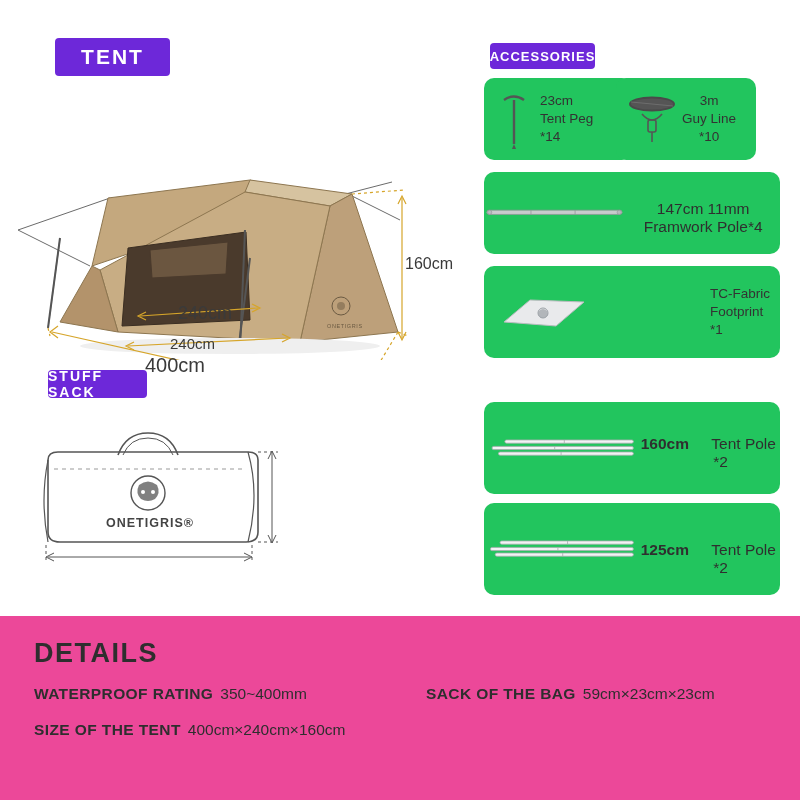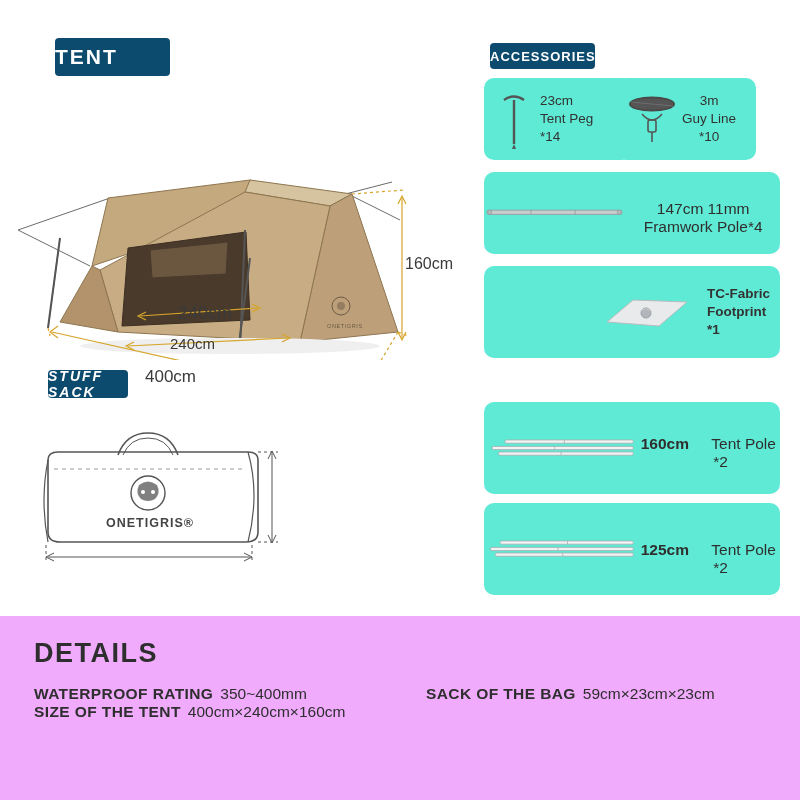--- a/index.html
+++ b/index.html
@@ -8,43 +8,43 @@
     width: 800px; height: 800px;
     background: #ffffff;
     font-family: "Liberation Sans", sans-serif;
     color: #333;
     position: relative;
     overflow: hidden;
   }
 
   
   .badge {
-    background: #0c4a6e;
+    background: #6d28d9;
     color: #ffffff;
     font-family: "Liberation Sans", sans-serif;
     font-weight: bold;
     letter-spacing: 2px;
     border-radius: 4px;
     display: flex;
     align-items: center;
-    justify-content: flex-start;
+    justify-content: center;
     position: absolute;
   }
   #badge-tent { left: 55px; top: 38px; width: 115px; height: 38px; font-size: 21px; }
-  #badge-stuff { left: 48px; top: 370px; width: 80px; height: 28px; font-size: 14px; font-style: italic; }
+  #badge-stuff { left: 48px; top: 370px; width: 99px; height: 28px; font-size: 14px; }
   #badge-acc  { left: 490px; top: 43px; width: 105px; height: 26px; font-size: 13px; letter-spacing: 1px; }
 
   
   #tent-illustration { position: absolute; left: 0; top: 70px; width: 470px; height: 290px; }
   #stuff-illustration { position: absolute; left: 10px; top: 405px; width: 340px; height: 195px; }
 
   
   .card {
     position: absolute;
-    background: #5eead4;
+    background: #22c55e;
     border-radius: 10px;
   }
   #card-peg  { left: 484px; top: 78px;  width: 148px; height: 82px; }
   #card-guy  { left: 616px; top: 78px;  width: 140px; height: 82px; }
   #card-fram { left: 484px; top: 172px; width: 296px; height: 82px; }
   #card-foot { left: 484px; top: 266px; width: 296px; height: 92px; }
   #card-pole160 { left: 484px; top: 402px; width: 296px; height: 92px; }
   #card-pole125 { left: 484px; top: 503px; width: 296px; height: 92px; }
 
   .card-row {
@@ -57,42 +57,43 @@
   }
   .acc-label .qty { display: block; }
   .acc-inline { font-size: 15.5px; color: #2f2f2f; text-align: center; }
   .acc-inline b { font-weight: bold; }
 
   .svg-ico { display: block; }
 
   
   #details {
     position: absolute; left: 0; top: 616px; width: 800px; height: 184px;
-    background: #f0abfc;
+    background: #ec4899;
     padding: 22px 34px 12px 34px;
   }
   #details h2 {
     margin: 0 0 16px 0;
     font-size: 27px; font-weight: bold; letter-spacing: 1.5px; color: #2e2e2e;
     font-family: "Liberation Sans", sans-serif;
   }
   .spec-grid {
     display: grid;
     grid-template-columns: 392px auto;
+    row-gap: 18px;
   }
   .spec { font-size: 15.5px; color: #2e2e2e; }
   .spec .k { font-weight: bold; letter-spacing: .4px; }
   .spec .v { margin-left: 7px; }
 
   
   .dim { position: absolute; font-size: 17px; color: #3a3a3a; font-family: "Liberation Sans", sans-serif; }
   #dim-160 { left: 405px; top: 185px; font-size: 16px; }
   #dim-240a { left: 178px; top: 233px; font-size: 18px; }
   #dim-240b { left: 170px; top: 265px; font-size: 15px; }
-  #dim-400 { left: 145px; top: 297px; font-size: 17px; }
+  #dim-400 { left: 145px; top: 284px; font-size: 20px; }
   .brandtxt { font-family: "Liberation Sans", sans-serif; font-weight: bold; letter-spacing: 1px; }
 </style>
 </head>
 <body>
 
 <div class="badge" id="badge-tent">
   <span>TENT</span>
 </div>
 <div class="badge" id="badge-stuff">
   <span>STUFF SACK</span>
@@ -246,21 +247,21 @@
       <line x1="66" y1="7" x2="66" y2="13" stroke="#8e9194" stroke-width="1"></line>
       <line x1="128" y1="7" x2="128" y2="13" stroke="#8e9194" stroke-width="1"></line>
       <circle cx="8" cy="10" r="3" fill="#b7babd" stroke="#8e9194" stroke-width="0.8"></circle>
       <circle cx="190" cy="10" r="3" fill="#b7babd" stroke="#8e9194" stroke-width="0.8"></circle>
     </svg>
     <div class="acc-inline" style="margin-top:10px;">147cm 11mm Framwork Pole*4</div>
   </div>
 </div>
 
 <div class="card" id="card-foot">
-  <div class="card-row" style="justify-content:flex-end;font-weight:bold;">
+  <div class="card-row" style="justify-content:space-between;">
     <svg width="96" height="52" viewBox="0 0 96 52" class="svg-ico">
       <polygon points="10,36 36,14 90,16 62,40" fill="#e9eaec" stroke="#b9bcbf" stroke-width="1"></polygon>
       <circle cx="49" cy="27" r="5" fill="none" stroke="#9aa0a5" stroke-width="1"></circle>
       <path d="M45,25 q4,-4 8,0 q2,4 -1,6 q-4,2 -6,0 q-3,-3 -1,-6z" fill="#9aa0a5" opacity=".7"></path>
     </svg>
     <div class="acc-label" style="margin-left:14px;text-align:left;">
       <span>TC-Fabric</span><br>
       <span>Footprint</span>
       <span class="qty">*1</span>
     </div>

